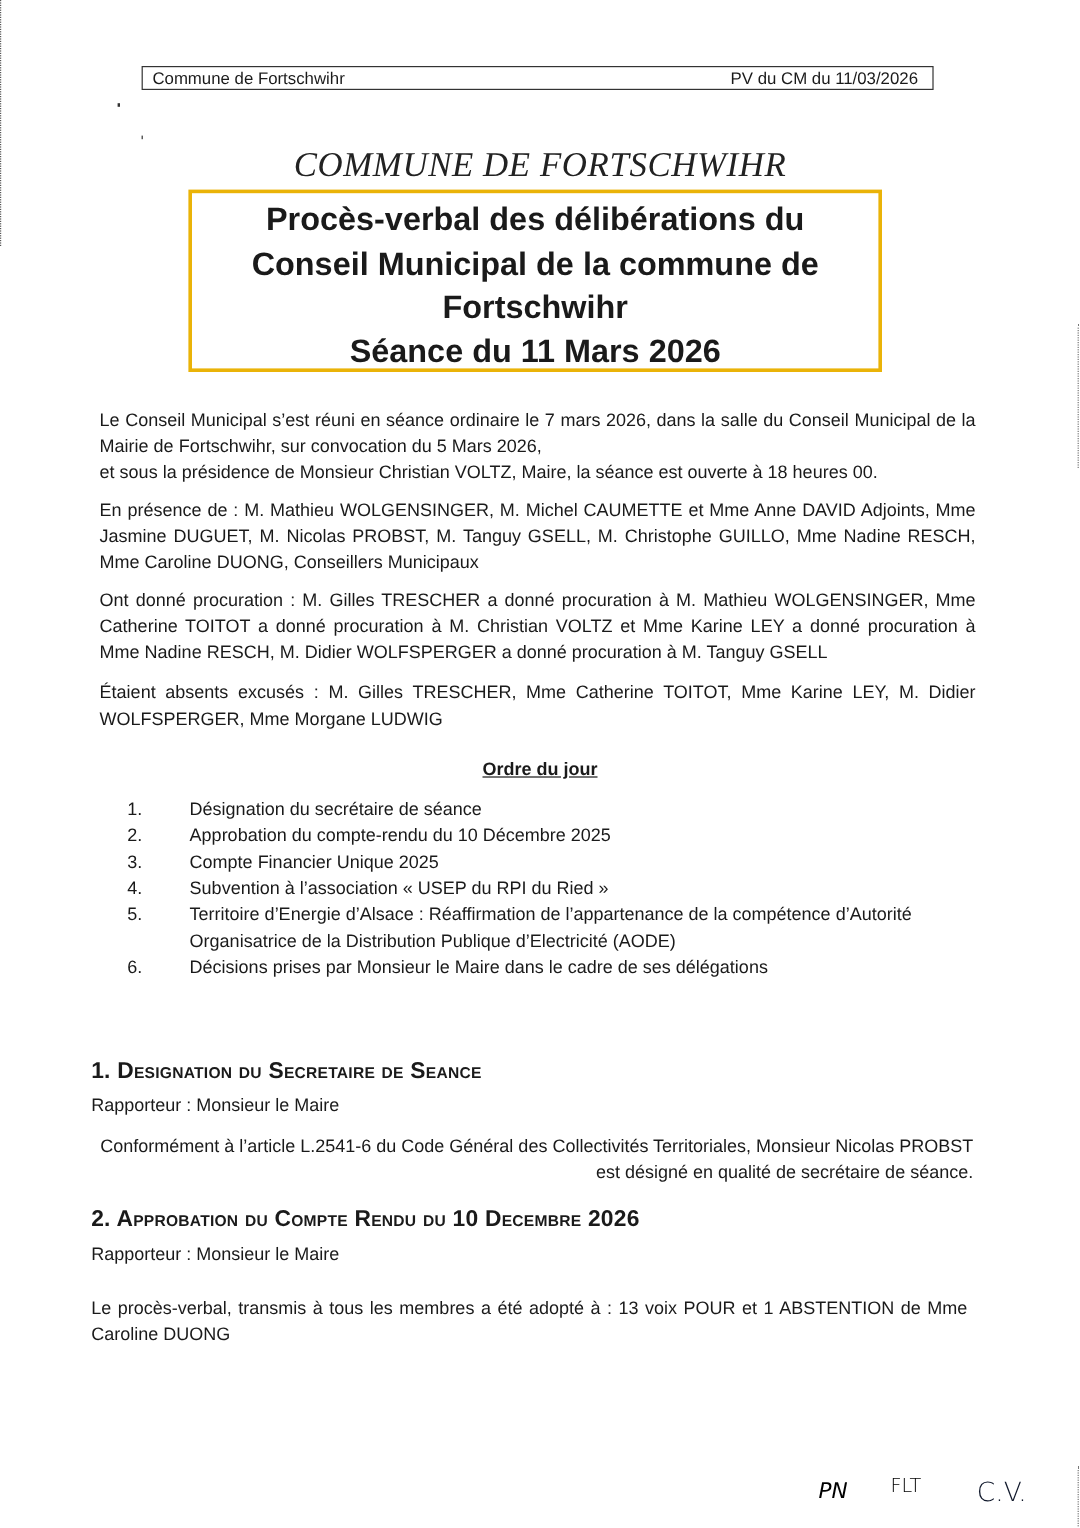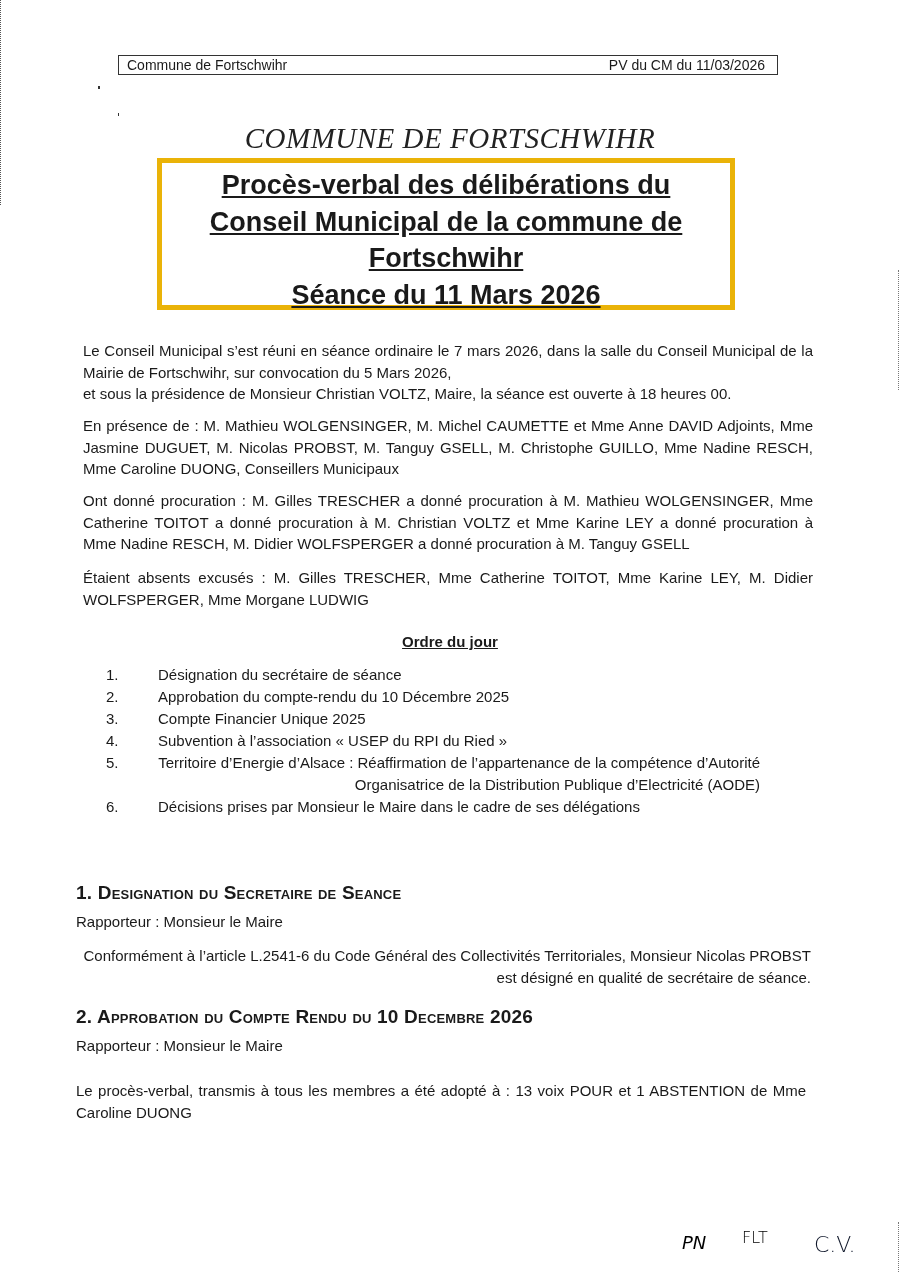--- a/index.html
+++ b/index.html
@@ -25,22 +25,22 @@
     padding: 0 12px 0 8px; box-sizing: border-box; font-size: 14px;
   }
   .speck { position: absolute; width: 2px; height: 3px; background: #333; }
   .commune-title {
     position: absolute; left: 0; width: 900px; top: 122px; text-align: center;
     font-family: "Liberation Serif", serif; font-style: italic; font-size: 29px;
     letter-spacing: 0.5px; color: #222;
   }
   .title-box {
     position: absolute; left: 157px; top: 158px; width: 578px; height: 152px;
-    border: 5px solid #eab308; box-sizing: border-box; text-align: center;
-    font-weight: bold; font-size: 27px; line-height: 36.5px; padding-top: 4px; text-decoration: underline;
+    border: 3px solid #eab308; box-sizing: border-box; text-align: center;
+    font-weight: bold; font-size: 27px; line-height: 36.5px; padding-top: 4px;
   }
   .title-box div { white-space: nowrap; }
   .para {
     position: absolute; left: 83px; width: 730px; font-size: 15px; line-height: 21.5px;
     text-align: justify;
   }
   .para span.line { display: block; }
   .agenda-head {
     position: absolute; left: 0; width: 900px; top: 633px; text-align: center;
     font-size: 15px; font-weight: bold; text-decoration: underline;
@@ -108,21 +108,21 @@
   <div class="agenda-item">
     <span class="agenda-num">3.</span>
     <span class="agenda-text">Compte Financier Unique 2025</span>
   </div>
   <div class="agenda-item">
     <span class="agenda-num">4.</span>
     <span class="agenda-text">Subvention à l’association « USEP du RPI du Ried »</span>
   </div>
   <div class="agenda-item">
     <span class="agenda-num">5.</span>
-    <span class="agenda-text" style="padding-right:40px;text-align:right;">Territoire d’Energie d’Alsace : Réaffirmation de l’appartenance de la compétence d’Autorité Organisatrice de la Distribution Publique d’Electricité (AODE)</span>
+    <span class="agenda-text" style="padding-right:40px;">Territoire d’Energie d’Alsace : Réaffirmation de l’appartenance de la compétence d’Autorité Organisatrice de la Distribution Publique d’Electricité (AODE)</span>
   </div>
   <div class="agenda-item">
     <span class="agenda-num">6.</span>
     <span class="agenda-text">Décisions prises par Monsieur le Maire dans le cadre de ses délégations</span>
   </div>
 </div>
 
 <div class="section-title" style="top:882px;">1. Designation du Secretaire de Seance</div>
 <div class="rapporteur" style="top:913px;">Rapporteur : Monsieur le Maire</div>
 <div class="para" style="top:945px;left:76px;width:735px;text-align:right;">Conformément à l’article L.2541-6 du Code Général des Collectivités Territoriales, Monsieur Nicolas PROBST est désigné en qualité de secrétaire de séance.</div>

